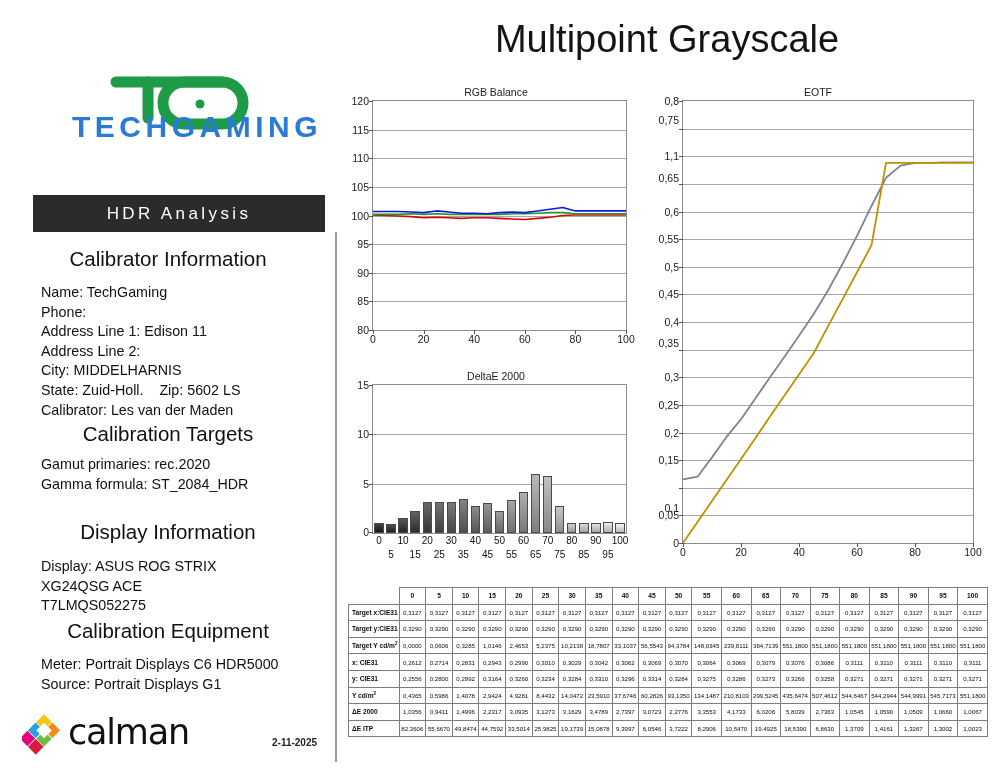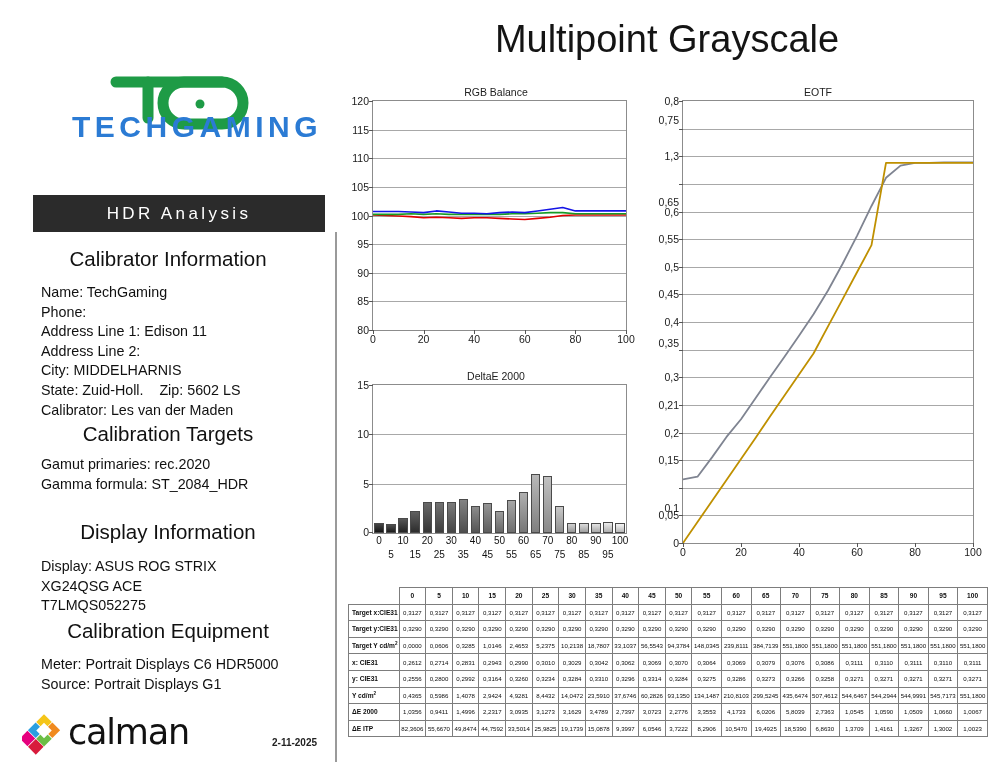--- a/index.html
+++ b/index.html
@@ -217,21 +217,21 @@
         <div class="ytickmark" style="top: 386.75px;"></div>
         <div class="ytick" style="top: 386.75px; margin-top: 20px;">0,1</div>
         <div class="gridline" style="top: 359.125px;"></div>
         <div class="ytickmark" style="top: 359.125px;"></div>
         <div class="ytick" style="top: 359.125px;">0,15</div>
         <div class="gridline" style="top: 331.5px;"></div>
         <div class="ytickmark" style="top: 331.5px;"></div>
         <div class="ytick" style="top: 331.5px;">0,2</div>
         <div class="gridline" style="top: 303.875px;"></div>
         <div class="ytickmark" style="top: 303.875px;"></div>
-        <div class="ytick" style="top: 303.875px;">0,21</div>
+        <div class="ytick" style="top: 303.875px;">0,25</div>
         <div class="gridline" style="top: 276.25px;"></div>
         <div class="ytickmark" style="top: 276.25px;"></div>
         <div class="ytick" style="top: 276.25px;">0,3</div>
         <div class="gridline" style="top: 248.625px;"></div>
         <div class="ytickmark" style="top: 248.625px;"></div>
         <div class="ytick" style="top: 242px;">0,35</div>
         <div class="gridline" style="top: 221px;"></div>
         <div class="ytickmark" style="top: 221px;"></div>
         <div class="ytick" style="top: 221px;">0,4</div>
         <div class="gridline" style="top: 193.375px;"></div>
@@ -241,24 +241,24 @@
         <div class="ytickmark" style="top: 165.75px;"></div>
         <div class="ytick" style="top: 165.75px;">0,5</div>
         <div class="gridline" style="top: 138.125px;"></div>
         <div class="ytickmark" style="top: 138.125px;"></div>
         <div class="ytick" style="top: 138.125px;">0,55</div>
         <div class="gridline" style="top: 110.5px;"></div>
         <div class="ytickmark" style="top: 110.5px;"></div>
         <div class="ytick" style="top: 110.5px; margin-left: 25px;">0,6</div>
         <div class="gridline" style="top: 82.875px;"></div>
         <div class="ytickmark" style="top: 82.875px;"></div>
-        <div class="ytick" style="top: 101px; padding-left: 47px;">0,65</div>
+        <div class="ytick" style="top: 77px; padding-left: 47px;">0,65</div>
         <div class="gridline" style="top: 55.25px;"></div>
         <div class="ytickmark" style="top: 55.25px;"></div>
-        <div class="ytick" style="top: 55.25px;">1,3</div>
+        <div class="ytick" style="top: 55.25px;">1,1</div>
         <div class="gridline" style="top: 27.625px;"></div>
         <div class="ytickmark" style="top: 27.625px;"></div>
         <div class="ytick" style="top: 19px;">0,75</div>
         <div class="ytickmark" style="top: 0px;"></div>
         <div class="ytick" style="top: 0px;">0,8</div>
         <div class="xtickmark" style="left: 0px;"></div>
         <div class="xtick" style="left: 0px;">0</div>
         <div class="xtickmark" style="left: 58px;"></div>
         <div class="xtick" style="left: 58px;">20</div>
         <div class="xtickmark" style="left: 116px;"></div>

